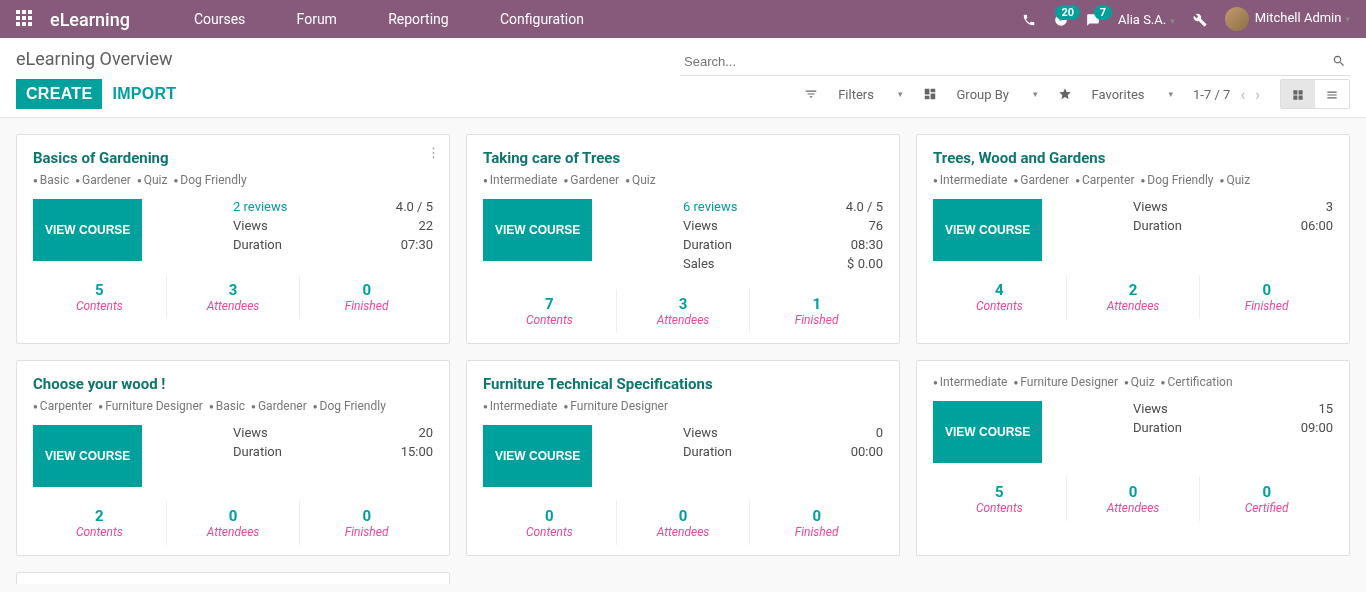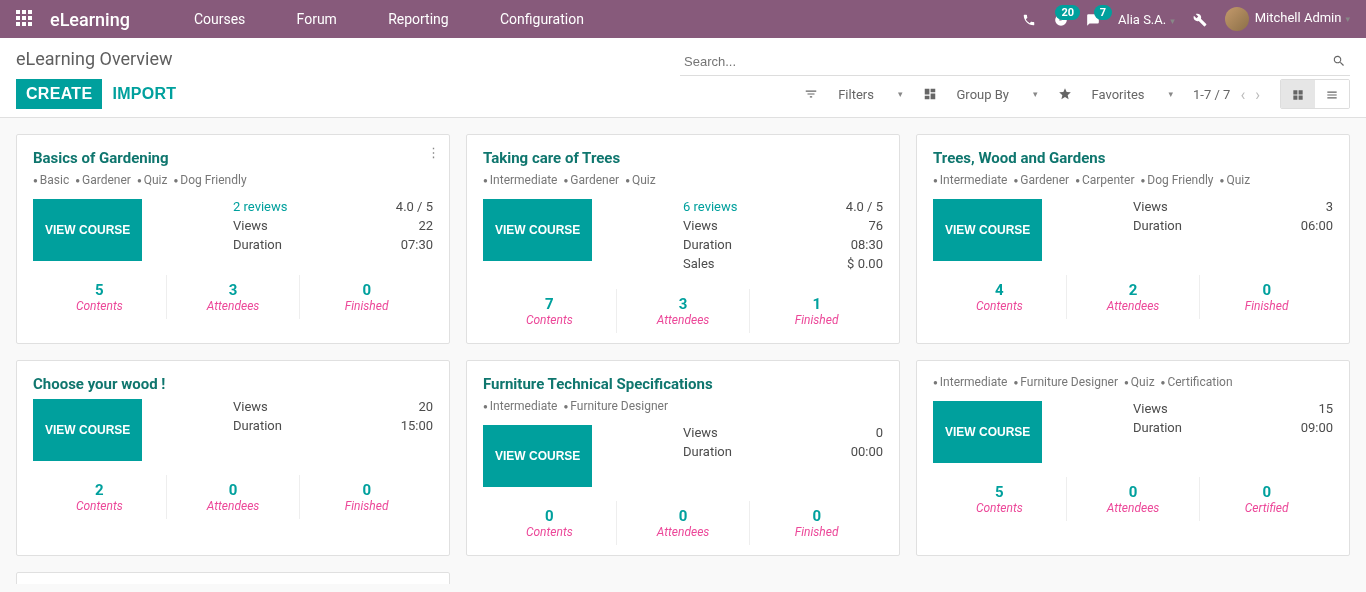--- a/index.html
+++ b/index.html
@@ -245,20 +245,21 @@
           <div class="footer-lbl">Attendees</div>
         </div>
         <div class="footer-cell">
           <div class="footer-num">0</div>
           <div class="footer-lbl">Finished</div>
         </div>
       </div>
     </div>
     <div class="card">
       <div class="card-title">Choose your wood !</div>
+      <div class="tags"><span class="tag">Carpenter</span><span class="tag">Furniture Designer</span><span class="tag">Basic</span><span class="tag">Gardener</span><span class="tag">Dog Friendly</span></div>
       <div class="card-body">
         <button class="view-course-btn">VIEW COURSE</button>
         <div class="stats">
           <div class="stat-row">
             <span>Views</span>
             <span>20</span>
           </div>
           <div class="stat-row">
             <span>Duration</span>
             <span>15:00</span>

